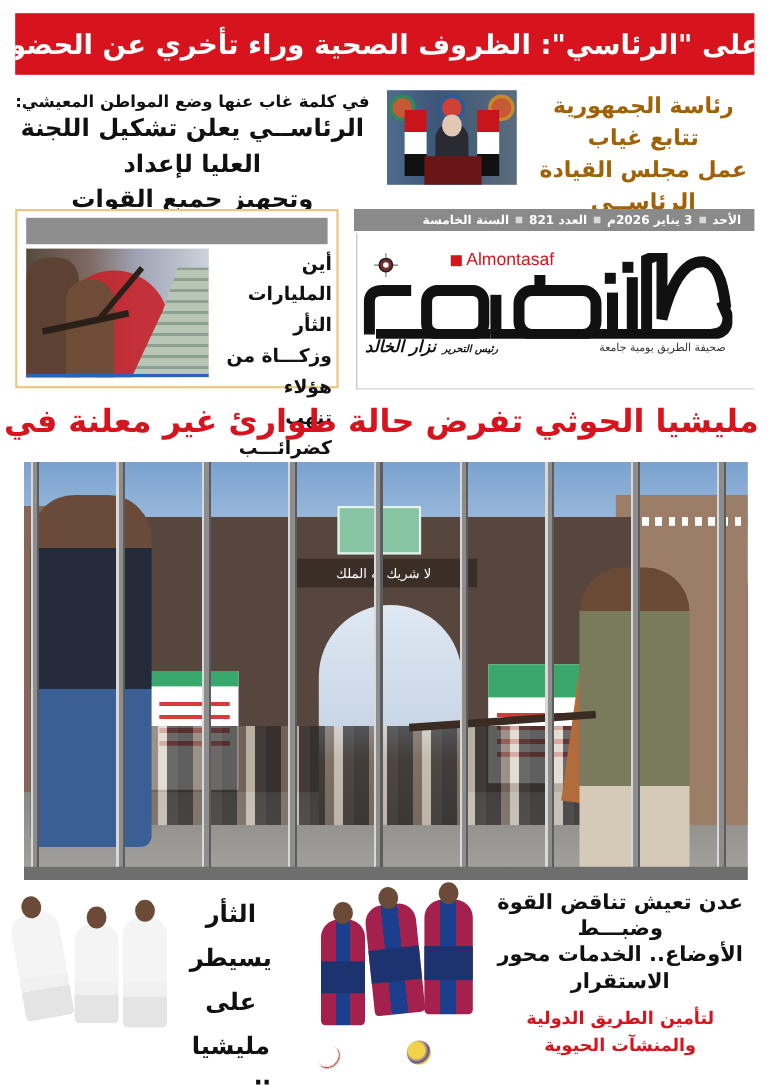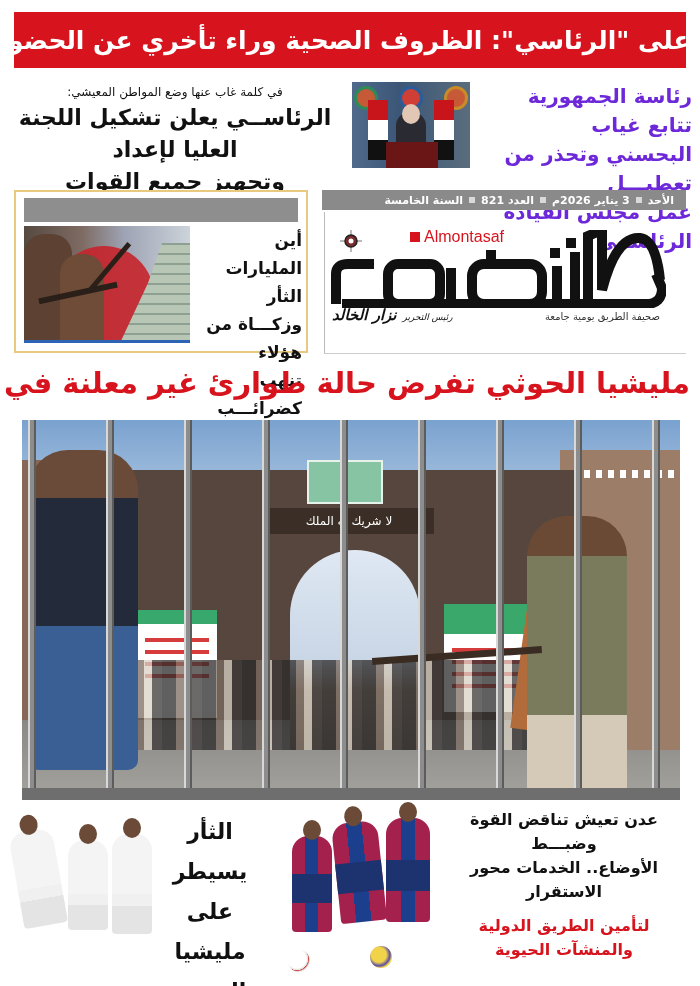--- a/index.html
+++ b/index.html
@@ -10,38 +10,38 @@
   .top-banner {
     position: absolute; left: 14px; top: 12px; width: 672px; height: 56px;
     background: #d7141d; color: #fff; display: flex; align-items: center; justify-content: center;
     font-weight: bold; font-size: 25px; white-space: nowrap; overflow: hidden; letter-spacing: -0.5px;
   }
 
   
   .story-left {
     position: absolute; left: 10px; top: 82px; width: 330px; text-align: center; color: #111;
   }
-  .story-left .kicker { font-size: 12px; font-weight: normal; line-height: 20px; }
+  .story-left .kicker { font-size: 15px; font-weight: bold; line-height: 20px; }
   .story-left .head { font-size: 22px; font-weight: bold; line-height: 32px; letter-spacing: -0.5px; }
 
   .story-right-photo {
     position: absolute; left: 352px; top: 82px; width: 118px; height: 86px; overflow: hidden;
     background: linear-gradient(90deg, #4f6a8a 0%, #3b5677 40%, #5a6d7d 100%);
   }
   .story-right-photo .flag { position: absolute; top: 18px; width: 20px; height: 60px; }
   .story-right-photo .flag.l { left: 16px; background: linear-gradient(#c8151b 0 33%, #fff 33% 66%, #111 66%); }
   .story-right-photo .flag.r { right: 16px; background: linear-gradient(#c8151b 0 33%, #fff 33% 66%, #111 66%); }
   .story-right-photo .seal { position: absolute; top: 4px; width: 24px; height: 24px; border-radius: 50%; border: 3px solid #2f8a5a; background: #c65a37; }
   .story-right-photo .seal.a { left: 2px; } .story-right-photo .seal.b { left: 47px; background: #d03f36; border-color: #2a5c9a; } .story-right-photo .seal.c { right: 2px; border-color: #c88b2a; }
   .story-right-photo .man { position: absolute; left: 44px; top: 30px; width: 30px; height: 36px; background: #2a2a33; border-radius: 14px 14px 2px 2px; }
   .story-right-photo .head { position: absolute; left: 50px; top: 22px; width: 18px; height: 20px; background: #e1c7b4; border-radius: 50%; }
   .story-right-photo .podium { position: absolute; left: 34px; top: 60px; width: 52px; height: 26px; background: #6b1616; }
 
   .story-right {
-    position: absolute; left: 478px; top: 82px; width: 214px; color: #6d28d9;
+    position: absolute; left: 478px; top: 82px; width: 214px; text-align: center; color: #a16207;
     font-size: 20px; font-weight: bold; line-height: 29px; letter-spacing: -0.5px;
   }
 
   
   .opinion-box {
     position: absolute; left: 14px; top: 190px; width: 294px; height: 163px;
     border: 2px solid #e9c880; background: #fff;
   }
   .opinion-box .grey-bar { position: absolute; left: 8px; top: 6px; width: 274px; height: 24px; background: #8e8e8e; }
   .opinion-box .photo {
@@ -74,21 +74,21 @@
     position: absolute; left: 88px; top: 38px; font-family: "Liberation Sans", sans-serif; direction: ltr;
     font-size: 16px; color: #d7141d; display: flex; align-items: center; gap: 4px;
   }
   .masthead .logo-en .sq { width: 10px; height: 10px; background: #d7141d; display: inline-block; }
   .masthead .logo-ar {
     position: absolute; left: 4px; top: 40px; width: 340px; height: 78px;
   }
   .masthead .target { position: absolute; left: 18px; top: 40px; width: 22px; height: 22px; }
   .masthead .tagline { position: absolute; right: 26px; top: 121px; font-size: 10px; color: #333; }
   .masthead .editor { position: absolute; left: 10px; top: 116px; display: flex; align-items: baseline; gap: 6px; color: #111; }
-  .masthead .editor .role { font-size: 9px; font-weight: normal; font-style: italic; text-align: center; }
+  .masthead .editor .role { font-size: 9px; font-weight: bold; font-style: italic; text-align: center; }
   .masthead .editor .name { font-family: "DejaVu Serif", serif; font-size: 15px; font-style: italic; font-weight: bold; }
   .masthead .url {
     position: absolute; left: 6px; top: 142px; width: 340px; height: 16px; background: #c8c8c8; color: #555;
     font-family: "Liberation Sans", sans-serif; font-size: 10px; font-weight: bold; text-align: center; line-height: 16px; direction: ltr;
   }
 
   
   .main-head {
     position: absolute; left: 10px; top: 366px; width: 680px; text-align: center; color: #d7141d;
     font-size: 29px; font-weight: bold; white-space: nowrap; letter-spacing: -0.5px;
@@ -128,21 +128,21 @@
   .sports-title {
     position: absolute; left: 150px; top: 812px; width: 120px; text-align: center; color: #111;
     font-size: 22px; font-weight: bold; line-height: 40px;
   }
   .ball { position: absolute; width: 22px; height: 22px; border-radius: 50%; background: radial-gradient(circle at 40% 40%, #fff 0 50%, #ddd 60%, #c6453a 62%, #eee 70%); }
   .ball.y { background: radial-gradient(circle at 40% 40%, #f1d34a 0 40%, #5a4ba8 60%, #f1d34a 70%); }
 
   .bottom-right {
     position: absolute; left: 438px; top: 808px; width: 252px; text-align: center;
   }
-  .bottom-right .s1 { color: #111; font-size: 16px; font-weight: bold; line-height: 24px; }
+  .bottom-right .s1 { color: #111; font-size: 19px; font-weight: bold; line-height: 24px; }
   .bottom-right .s2 { color: #d7141d; font-size: 16px; font-weight: bold; line-height: 24px; margin-top: 10px; }
 </style>
 </head>
 <body>
 
 <div class="top-banner">
   <span>البحسني يرد على "الرئاسي": الظروف الصحية وراء تأخري عن الحضور إلى الرياض</span>
 </div>
 
 <div class="story-left">
@@ -156,21 +156,20 @@
   <div class="seal b"></div>
   <div class="seal c"></div>
   <div class="flag l"></div>
   <div class="flag r"></div>
   <div class="man"></div>
   <div class="head"></div>
   <div class="podium"></div>
 </div>
 <div class="story-right">
   <div>رئاسة الجمهورية تتابع غياب</div>
-  <div>البحسني وتحذر من تعطيـــل</div>
   <div>عمل مجلس القيادة الرئاســي</div>
 </div>
 
 <div class="opinion-box">
   <div class="grey-bar"></div>
   <div class="photo">
     <div class="sun"></div>
     <div class="f1"></div>
     <div class="f2"></div>
     <div class="gun"></div>

